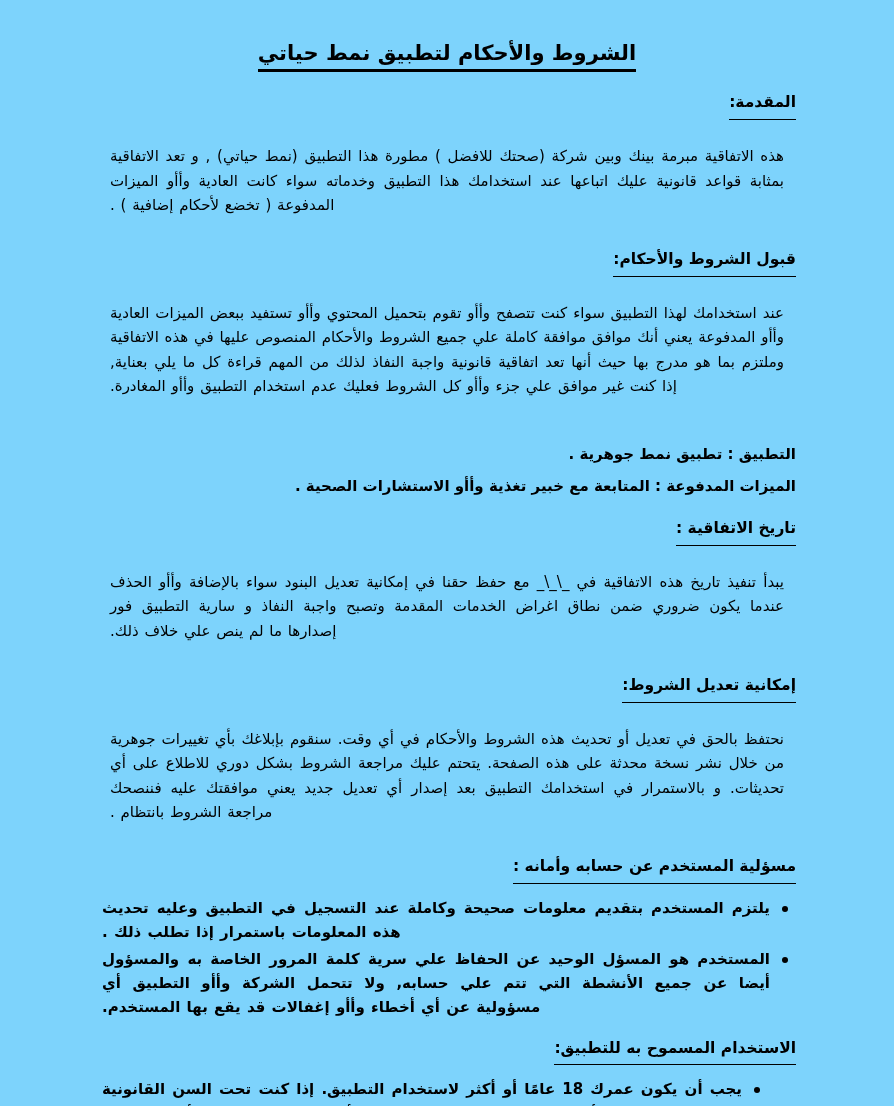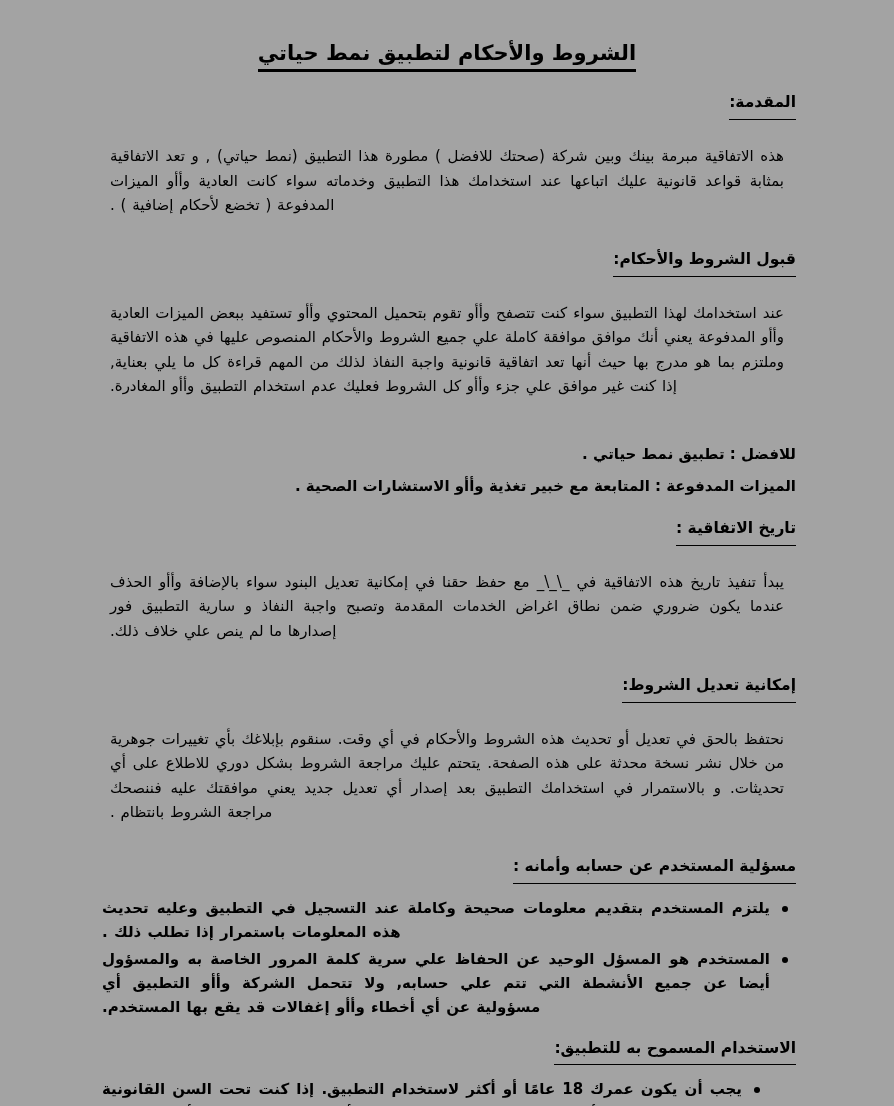--- a/index.html
+++ b/index.html
@@ -9,21 +9,21 @@
     background: #ffffff;
   }
   body {
     font-family: "DejaVu Sans", "Liberation Sans", sans-serif;
     color: #000000;
   }
   .page {
     position: relative;
     width: 894px;
     height: 1106px;
-    background: #a3a3a3;
+    background: #7dd3fc;
     margin: 0 auto;
     overflow: hidden;
     box-sizing: border-box;
     padding: 0;
   }
   .content {
     position: absolute;
     top: 0;
     right: 98px;       
     left: 98px;
@@ -145,21 +145,21 @@
 
     <div class="heading">
       <span class="u">قبول الشروط والأحكام:</span>
     </div>
     <div class="gap-s"></div>
     <p class="para">عند استخدامك لهذا التطبيق سواء كنت تتصفح وأأو تقوم بتحميل المحتوي وأأو تستفيد ببعض الميزات العادية وأأو المدفوعة يعني أنك موافق موافقة كاملة علي جميع الشروط والأحكام المنصوص عليها في هذه الاتفاقية وملتزم بما هو مدرج بها حيث أنها تعد اتفاقية قانونية واجبة النفاذ لذلك من المهم قراءة كل ما يلي بعناية, إذا كنت غير موافق علي جزء وأأو كل الشروط فعليك عدم استخدام التطبيق وأأو المغادرة.</p>
 
     <div class="gap-l"></div>
 
     <div class="gap-s"></div>
-    <p class="defline">للافضل : تطبيق نمط حياتي .</p>
+    <p class="defline">التطبيق : تطبيق نمط جوهرية .</p>
     <div class="gap-xs"></div>
     <p class="defline">الميزات المدفوعة : المتابعة مع خبير تغذية وأأو الاستشارات الصحية .</p>
 
     <div class="gap-l"></div>
 
     <div class="heading">
       <span class="u">تاريخ الاتفاقية :</span>
     </div>
     <div class="gap-s"></div>
     <p class="para"><span>يبدأ تنفيذ تاريخ هذه الاتفاقية في</span> <span class="blank-date">_\_\_</span> <span>مع حفظ حقنا في إمكانية تعديل البنود سواء بالإضافة وأأو الحذف عندما يكون ضروري ضمن نطاق اغراض الخدمات المقدمة وتصبح واجبة النفاذ و سارية التطبيق فور إصدارها  ما لم ينص علي خلاف ذلك.</span></p>

